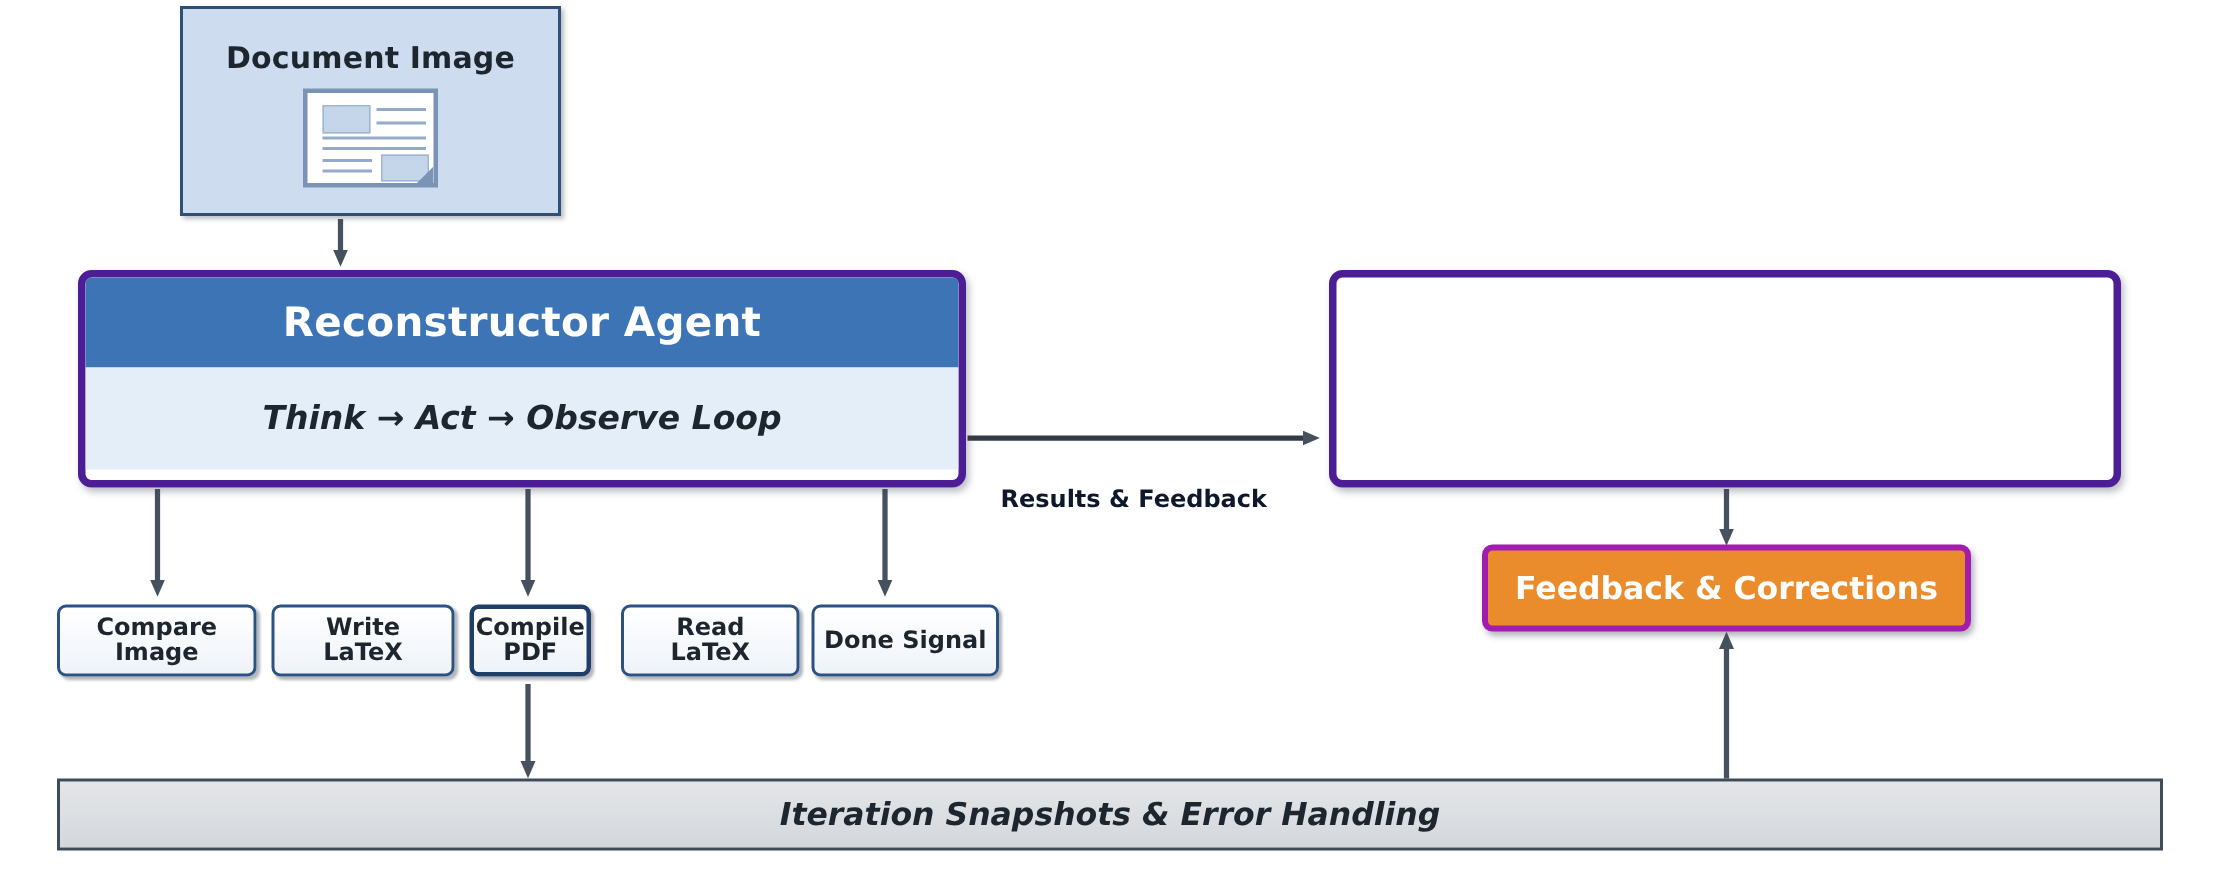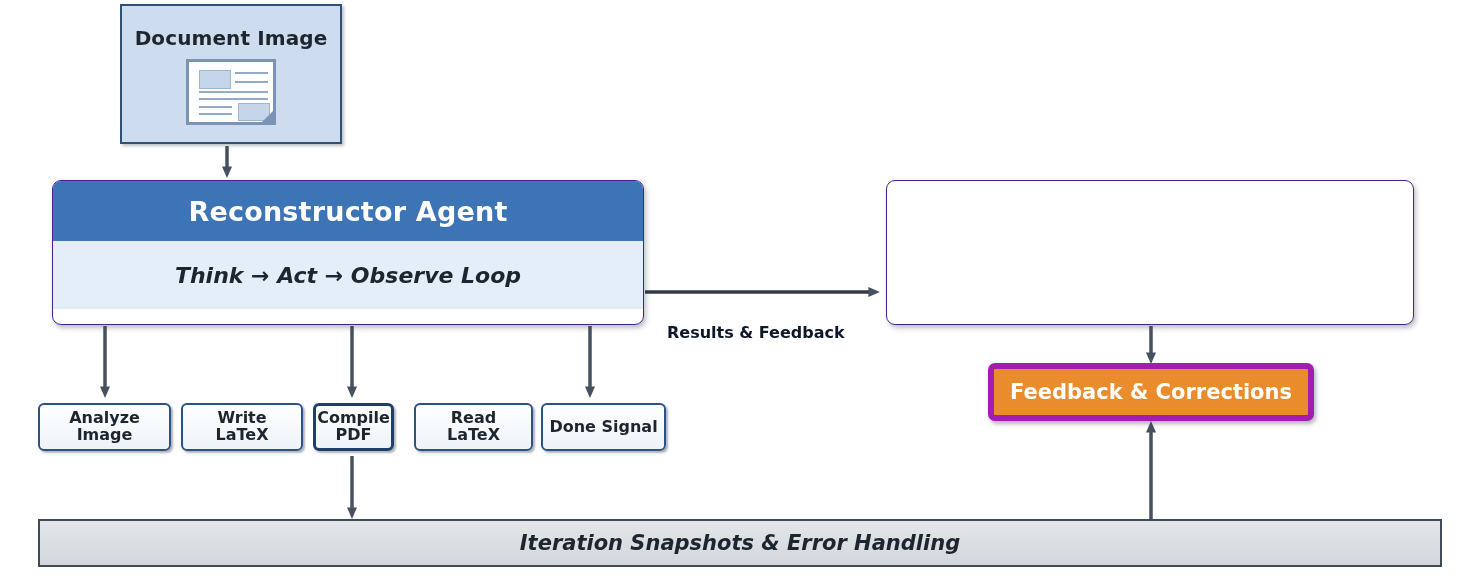--- a/index.html
+++ b/index.html
@@ -7,21 +7,21 @@
     width:1476px;height:580px;position:relative;overflow:hidden;
     font-family:"DejaVu Sans","Liberation Sans",sans-serif;
     color:#262f38;
   }
   #canvas{position:absolute;inset:0;}
   
   .node{position:absolute;box-sizing:border-box;}
 
   
   .doc-card{
-    left:120px;top:4px;width:222px;height:140px;
+    left:120px;top:4px;width:254px;height:140px;
     background:#cddcee;
     border:2px solid #2f5175;
     box-shadow:2px 2px 3px rgba(60,70,85,.35);
     display:flex;flex-direction:column;align-items:center;
   }
   .doc-card .title{
     font-size:20px;font-weight:bold;letter-spacing:.1px;
     color:#1d252e;margin-top:20px;
   }
   .doc-ico{
@@ -38,21 +38,21 @@
   .doc-ico .ln{position:absolute;height:2px;background:#93abc8;}
   .doc-ico .fold{
     position:absolute;right:3px;bottom:3px;width:11px;height:11px;
     background:#7b93b4;
     clip-path:polygon(100% 0,100% 100%,0 100%);
   }
 
   
   .agent{
     border-radius:9px;overflow:hidden;
-    border:1px solid #4c1d95;
+    border:5px solid #4c1d95;
     box-shadow:2px 3px 5px rgba(60,70,85,.35);
   }
   .agent .hdr{
     height:60px;display:flex;align-items:center;justify-content:center;
     font-size:27px;font-weight:bold;color:#ffffff;letter-spacing:.2px;
   }
   .agent .bdy{
     display:flex;align-items:center;justify-content:center;
     font-size:22px;font-weight:bold;
   }
@@ -70,21 +70,21 @@
     display:flex;align-items:center;justify-content:center;text-align:center;
     font-size:16px;font-weight:bold;color:#1d252e;line-height:1.06;
     box-shadow:2px 2px 2px rgba(60,70,85,.4);
     padding:0 6px;
   }
   .tool.hl{border-color:#1f3f68;border-width:3px;}
 
   
   .feedback{
     left:988px;top:363px;width:326px;height:58px;
-    background:#eb8c2c;border:6px solid #a21caf;border-radius:7px;
+    background:#eb8c2c;border:4px solid #a21caf;border-radius:7px;
     display:flex;align-items:center;justify-content:center;
     font-size:21px;font-weight:bold;color:#ffffff;
     box-shadow:2px 3px 4px rgba(60,70,85,.4);
   }
 
   
   .bottombar{
     left:38px;top:519px;width:1404px;height:48px;
     background:linear-gradient(#e4e6e9,#d3d7db);
     border:2px solid #3e4b59;
@@ -152,21 +152,21 @@
   </div>
 
   <div class="node agent analyzer">
   </div>
 
   <div class="edge-label">Results &amp; Feedback</div>
 
   <div class="node feedback">Feedback &amp; Corrections</div>
 
   <div id="tool-host">
-      <div class="node tool" style="left: 38px; top: 403px; width: 133px;">Analyze Image</div>
+      <div class="node tool" style="left: 38px; top: 403px; width: 133px;">Compare Image</div>
       <div class="node tool" style="left: 181px; top: 403px; width: 122px;">Write LaTeX</div>
       <div class="node tool hl" style="left: 313px; top: 403px; width: 81px;">Compile<br>PDF</div>
       <div class="node tool" style="left: 414px; top: 403px; width: 119px;">Read LaTeX</div>
       <div class="node tool" style="left: 541px; top: 403px; width: 125px;">Done Signal</div>
     </div>
 
   <div class="node bottombar">Iteration Snapshots &amp; Error Handling</div>
 
 </div>
 

